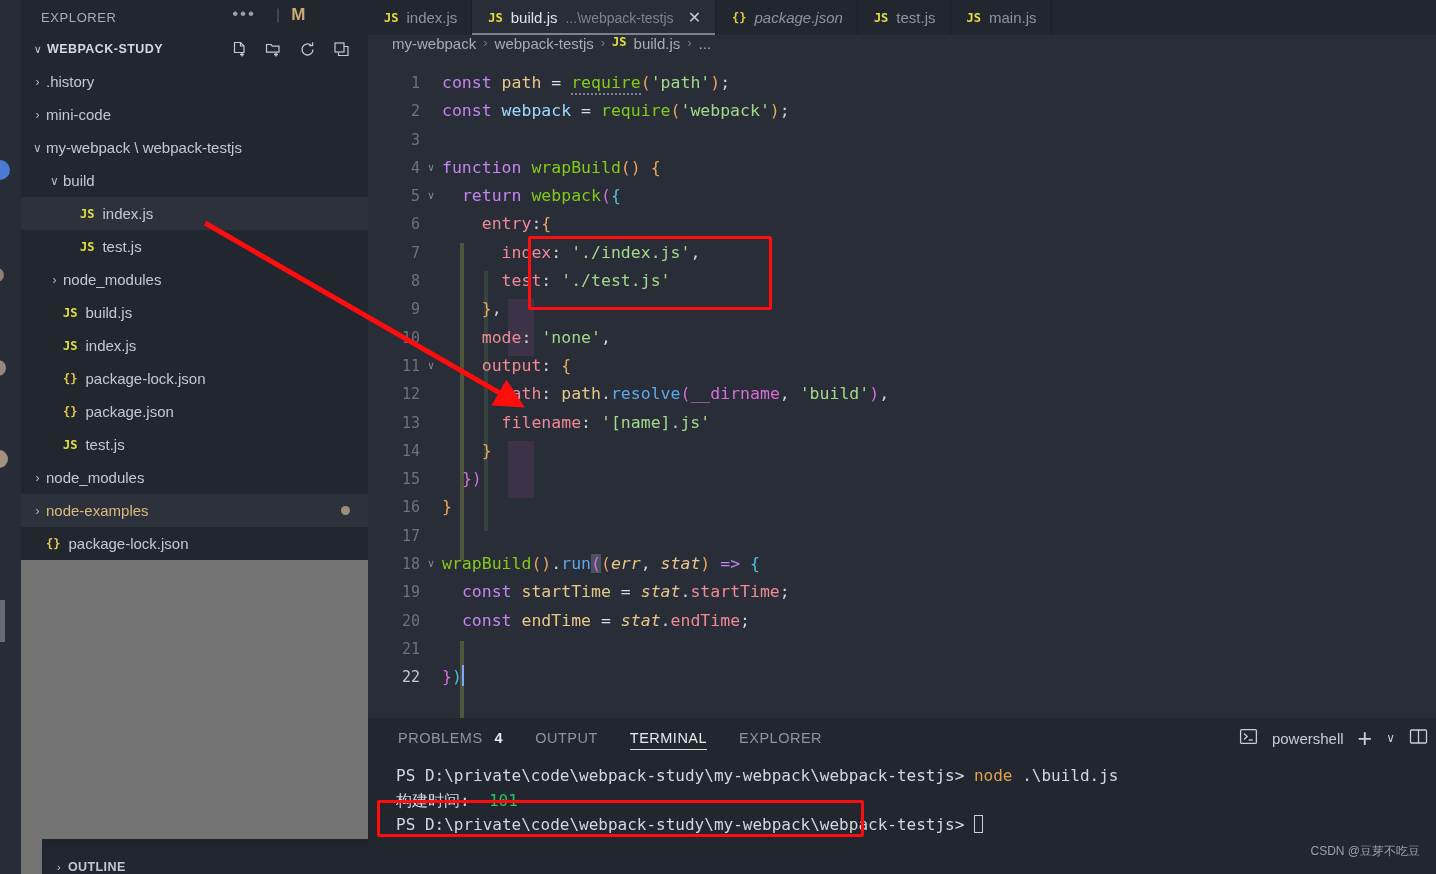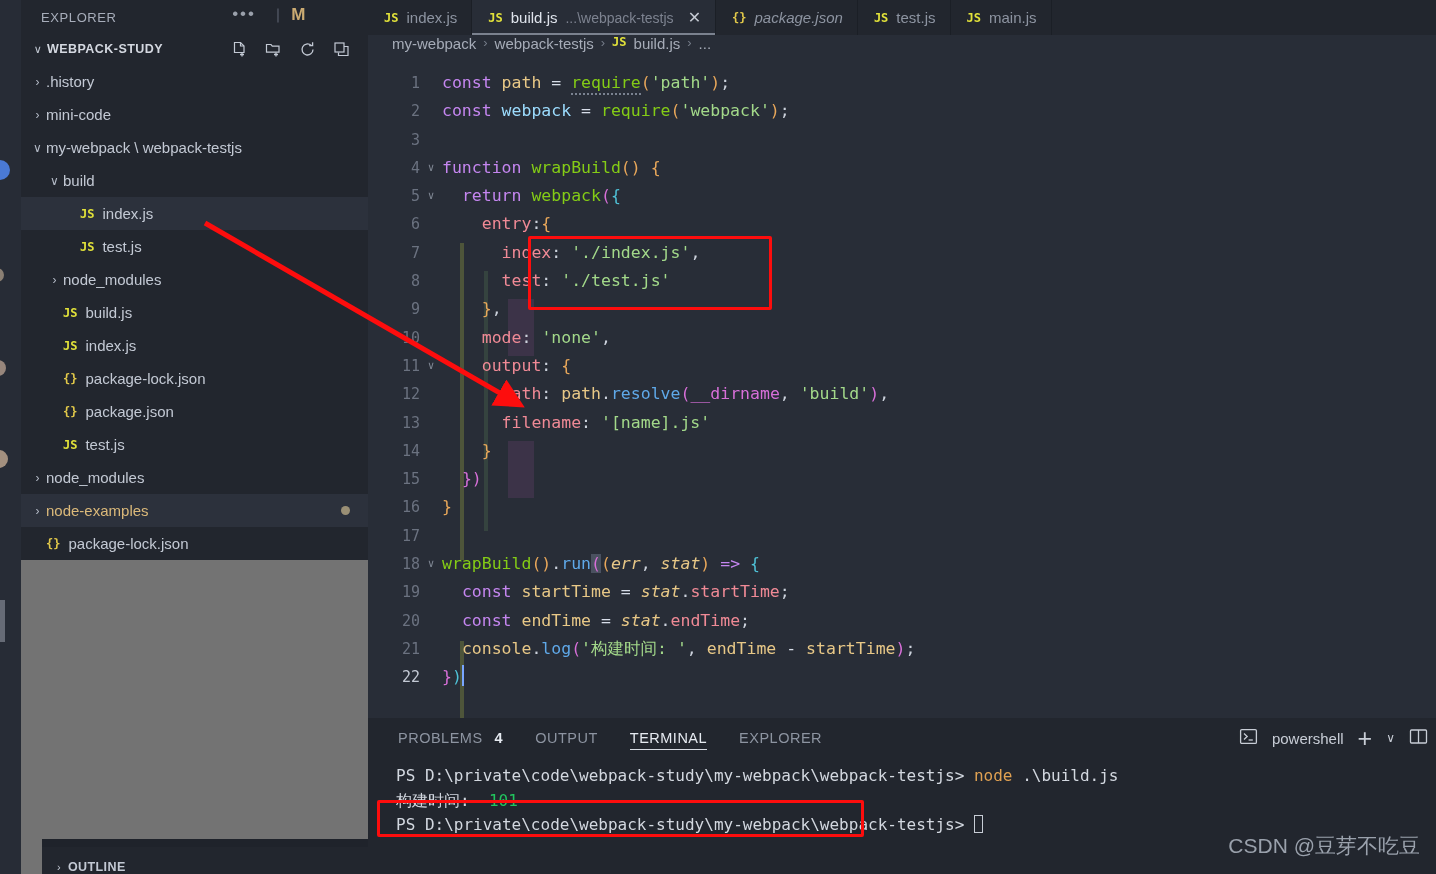--- a/index.html
+++ b/index.html
@@ -240,21 +240,21 @@
 
   
   .anno-box {
     position: absolute; border: 3px solid #fd0d0d; border-radius: 2px;
     pointer-events: none;
   }
   .anno-arrow { position: absolute; left: 0; top: 0; pointer-events: none; }
 
   .watermark {
     position: absolute; right: 16px; bottom: 14px;
-    color: #9aa1ac; font-size: 21px;
+    color: #9aa1ac; font-size: 12px;
     font-family: "Liberation Sans", sans-serif;
   }
 </style>
 </head>
 <body>
 
 <div id="app">
 
   <div class="activity-bar">
     <div class="act-dot blue"></div>
@@ -543,21 +543,20 @@
             <span class="txt">  <span class="t-kw">const</span> <span class="t-var2">startTime</span> <span class="t-op">=</span> <span class="t-param">stat</span><span class="t-cn">.</span><span class="t-prop">startTime</span><span class="t-cn">;</span></span>
           </div>
           <div class="ln">
             <span class="num">20</span>
             <span class="fold"></span>
             <span class="txt">  <span class="t-kw">const</span> <span class="t-var2">endTime</span> <span class="t-op">=</span> <span class="t-param">stat</span><span class="t-cn">.</span><span class="t-prop">endTime</span><span class="t-cn">;</span></span>
           </div>
           <div class="ln">
             <span class="num">21</span>
             <span class="fold"></span>
-            <span class="txt">  <span class="t-var2">console</span><span class="t-cn">.</span><span class="t-blue">log</span><span class="t-p2">(</span><span class="t-str">'构建时间: '</span><span class="t-cn">,</span> <span class="t-var2">endTime</span> <span class="t-op">-</span> <span class="t-var2">startTime</span><span class="t-p2">)</span><span class="t-cn">;</span></span>
           </div>
           <div class="ln cur">
             <span class="num">22</span>
             <span class="fold"></span>
             <span class="txt"><span class="t-p2">}</span><span class="t-p3">)</span><span class="cursor"></span></span>
           </div>
         </div>
     </div>
   </div>
 

